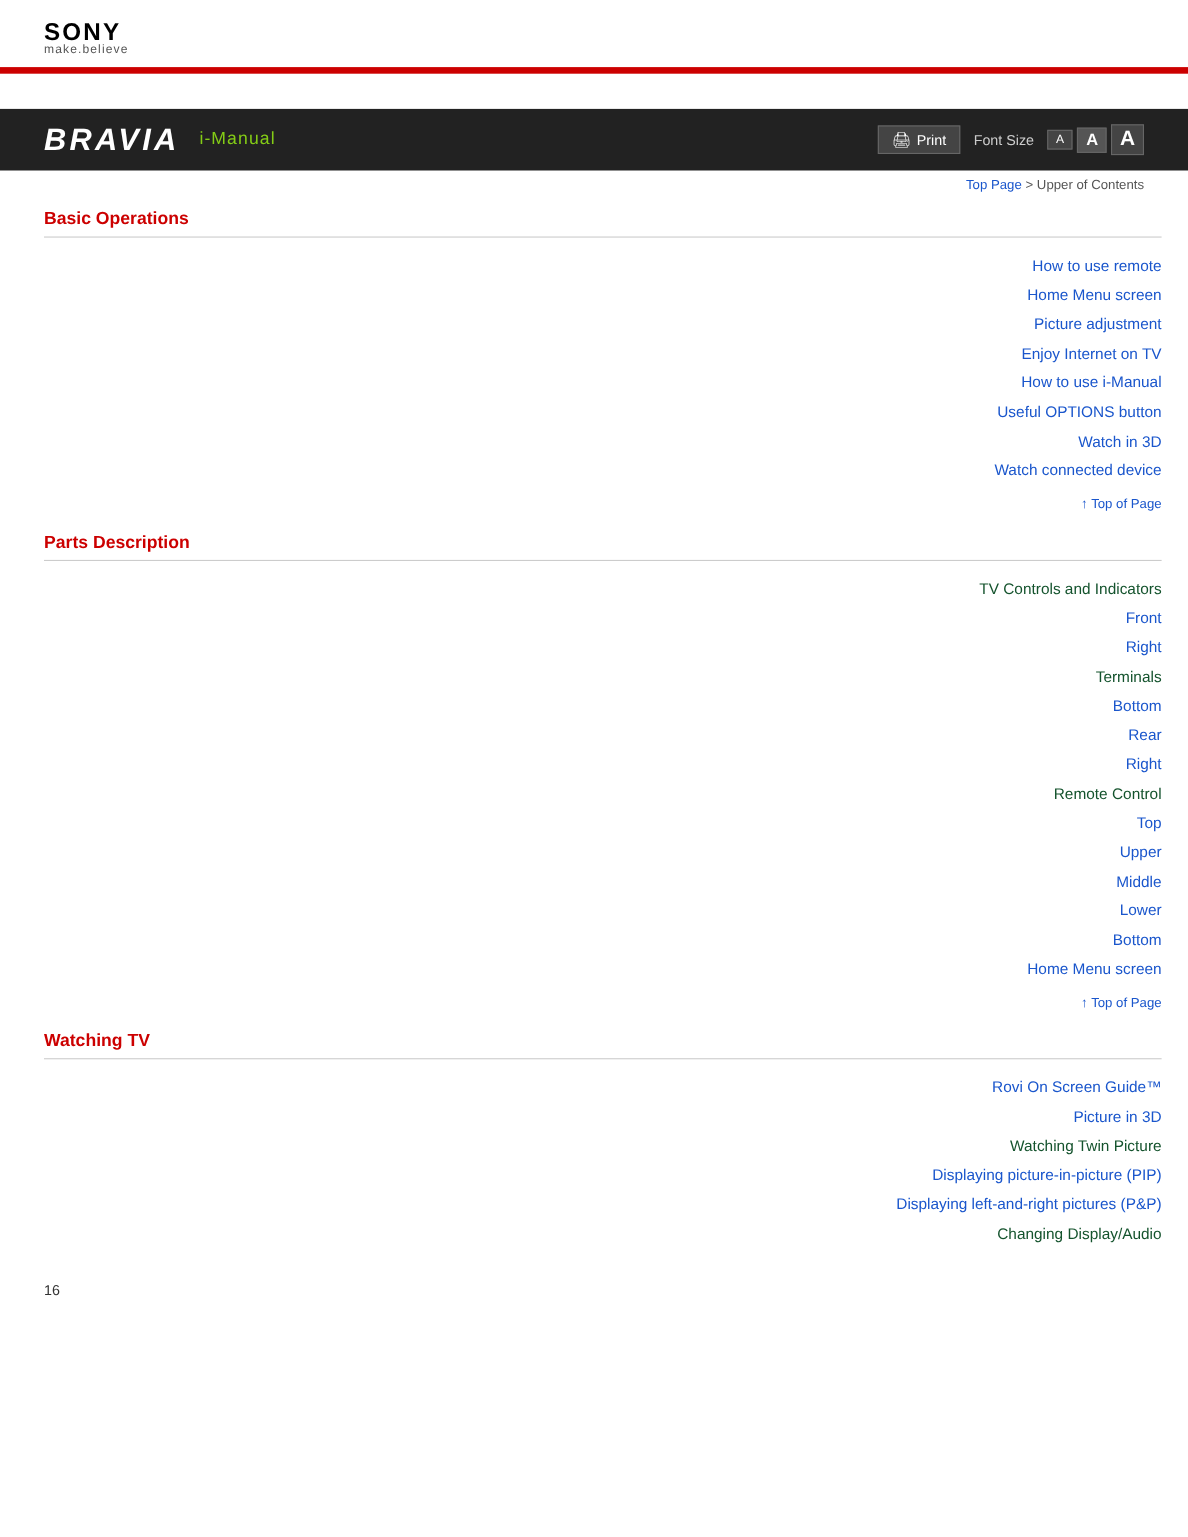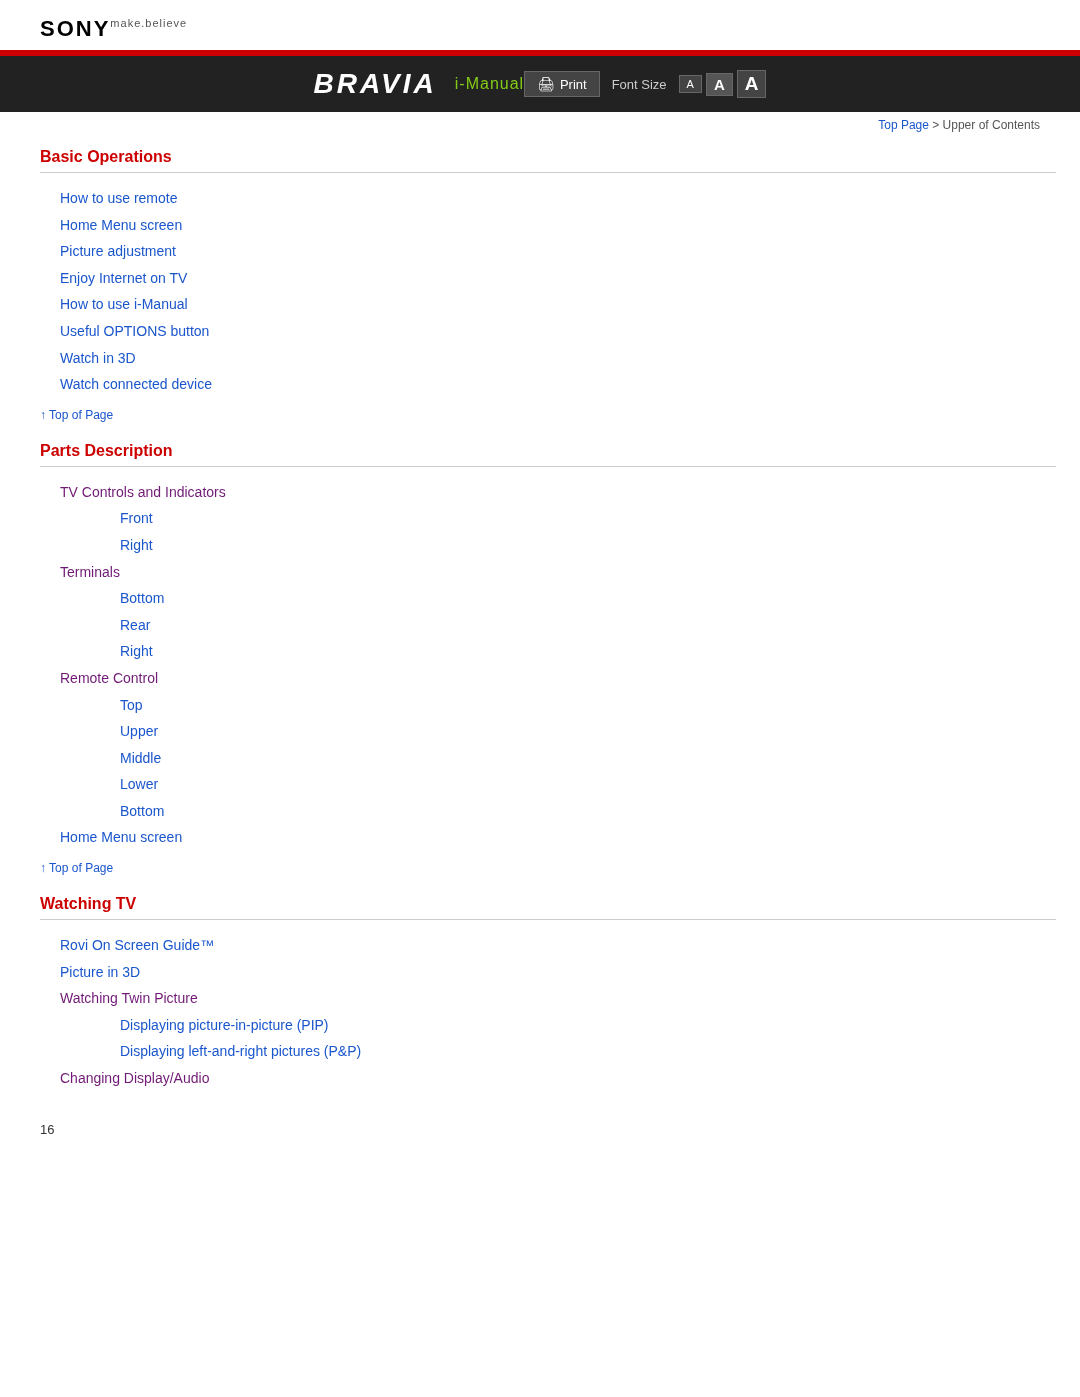--- a/index.html
+++ b/index.html
@@ -10,21 +10,21 @@
       color: #333;
       width: 1080px;
     }
 
     
     .logo-area {
       padding: 18px 40px 10px 40px;
     }
     .sony-logo {
       display: flex;
-      flex-direction: row;
+      flex-direction: column;
       line-height: 1;
     }
     .sony-logo .sony-text {
       font-size: 22px;
       font-weight: 900;
       letter-spacing: 2px;
       color: #000;
     }
     .sony-logo .tagline {
       font-size: 11px;
@@ -127,31 +127,32 @@
     
     a.link {
       color: #1a56cc;
       text-decoration: none;
       display: block;
       line-height: 1.9;
       font-size: 14px;
     }
 
     
-    .indent1 { padding-left: 20px; }
+    .indent1 { padding-left: 20px; text-align: right; }
     .indent2 { padding-left: 60px; }
 
     .plain-text {
-      color: #701a75;
+      color: #14532d;
       font-size: 14px;
       line-height: 1.9;
     }
 
     
     .top-of-page {
+      text-align: right;
       margin: 10px 0 20px 0;
       font-size: 12px;
     }
     .top-of-page a {
       color: #1a56cc;
       text-decoration: none;
     }
 
     
     .page-number {
@@ -162,21 +163,22 @@
       padding-bottom: 20px;
     }
     .header-wrapper {
       position: relative;
     }
     .header-bar-inner {
       background: #222;
       padding: 12px 40px;
       display: flex;
       align-items: center;
-      justify-content: center;
+      justify-content: space-between;
+      margin-top: 32px;
     }
   </style>
 </head>
 <body>
 
 <div class="logo-area">
   <div class="sony-logo">
     <span class="sony-text">SONY</span>
     <span class="tagline">make.believe</span>
   </div>

